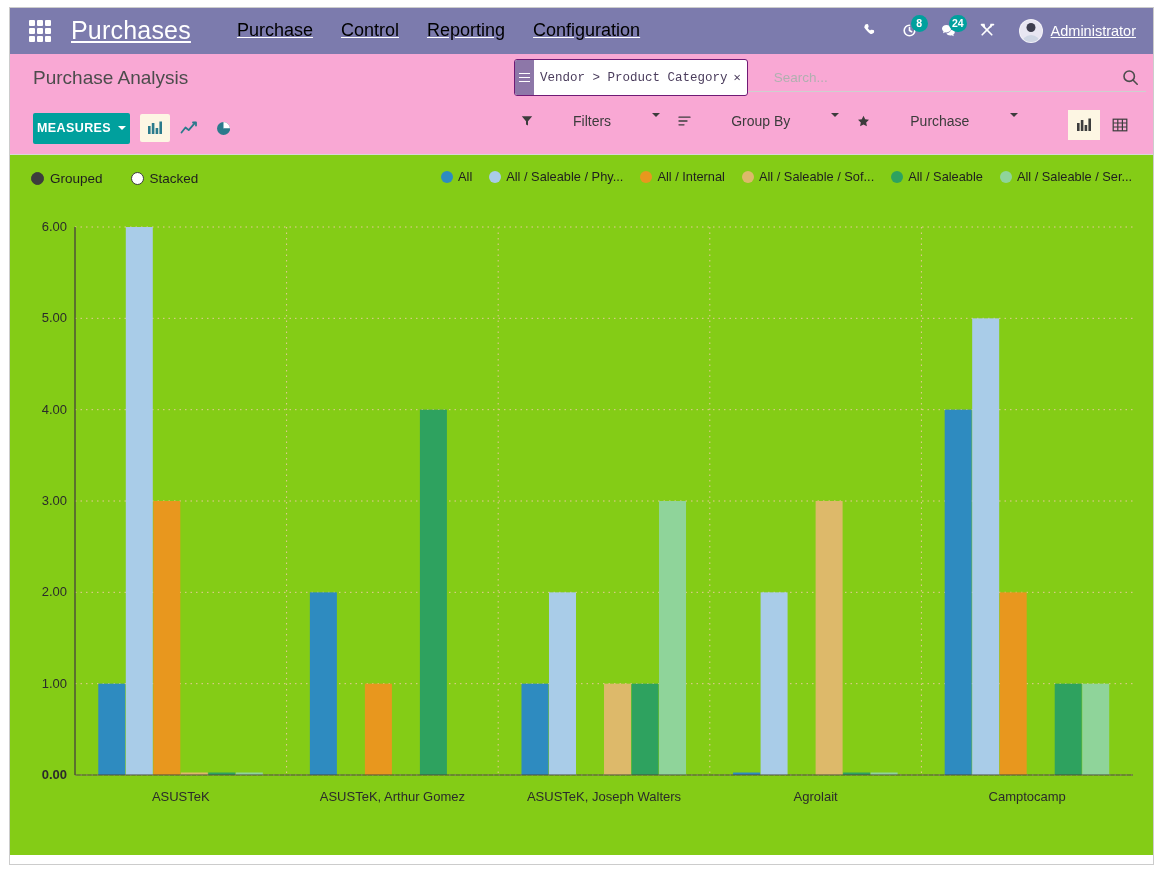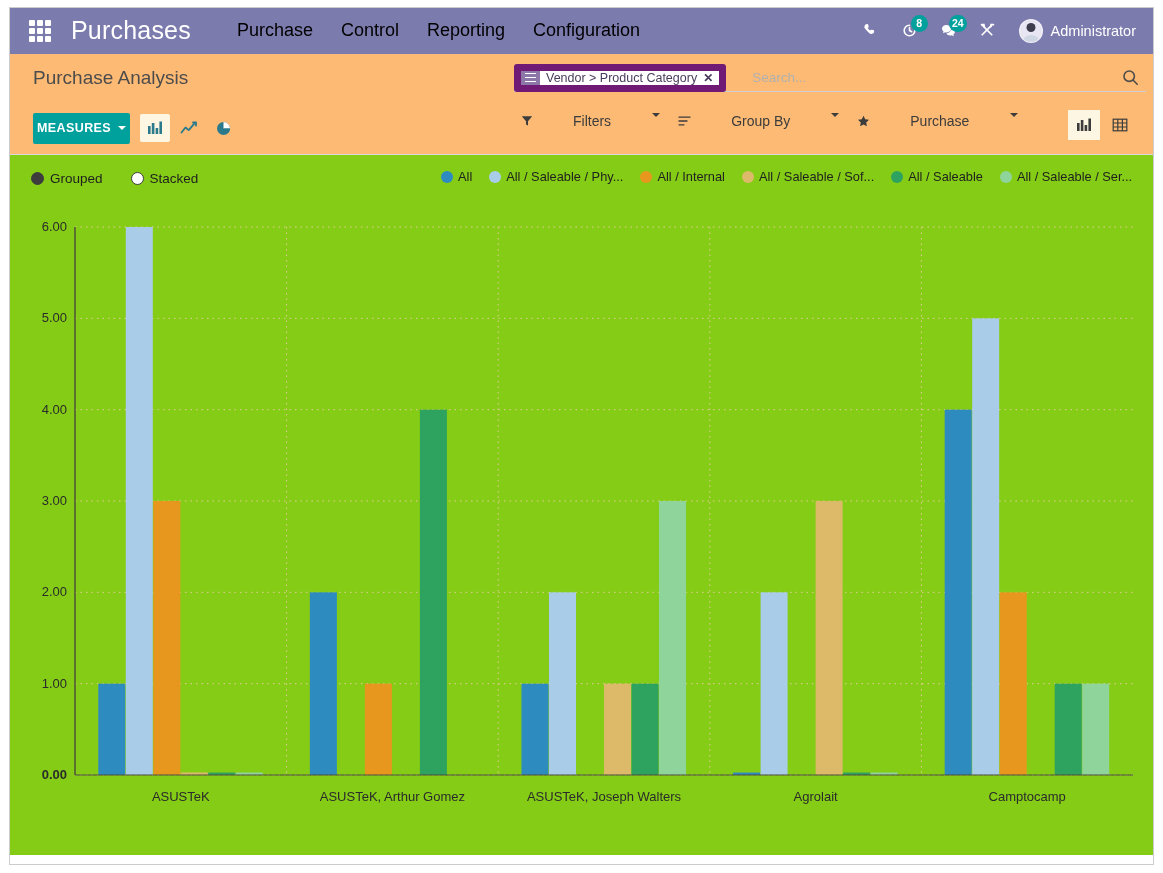--- a/index.html
+++ b/index.html
@@ -15,20 +15,21 @@
     overflow: hidden;
   }
 
   
   .navbar {
     position: absolute; left: 9px; top: 7px;
     width: 1145px; height: 47px;
     background: #7C7BAD;
     display: flex; align-items: center;
     color: #ffffff;
+    text-decoration: underline;
   }
   .apps-grid {
     margin-left: 20px;
     width: 22px; height: 22px;
     display: grid;
     grid-template-columns: repeat(3, 1fr);
     grid-template-rows: repeat(3, 1fr);
     gap: 2px;
     cursor: pointer;
   }
@@ -101,21 +102,21 @@
     background: #cfd6e4;
   }
   .user-name {
     margin-left: 8px; font-size: 14.5px; color: #fff; white-space: nowrap;
   }
 
   
   .control-panel {
     position: absolute; left: 9px; top: 54px;
     width: 1145px; height: 101px;
-    background: #fdba74;
+    background: #f9a8d4;
     border-bottom: 1px solid #d8d8d8;
   }
   .cp-row1 {
     position: relative; height: 48px;
     display: flex; align-items: center;
   }
   .page-title {
     margin-left: 24px;
     font-size: 19px;
     color: #4c4c4c;
@@ -123,26 +124,27 @@
     white-space: nowrap;
   }
   .searchview {
     position: absolute; left: 505px; top: 10px;
     width: 632px; height: 28px;
     border-bottom: 1px solid #cfcfcf;
     display: flex; align-items: center;
   }
   .facet {
     display: flex; align-items: stretch;
-    height: 28px;
-    border: 7px solid #701a75;
+    height: 37px;
+    border: 1px solid #701a75;
     border-radius: 3px;
     background: #ffffff;
     overflow: hidden;
     cursor: pointer;
+    font-family: Liberation Mono, monospace;
   }
   .facet-icon {
     width: 19px;
     background: #8d77a8;
     display: flex; align-items: center; justify-content: center;
   }
   .facet-icon i {
     display: block;
     width: 11px; height: 1.6px;
     background: #ffffff;

